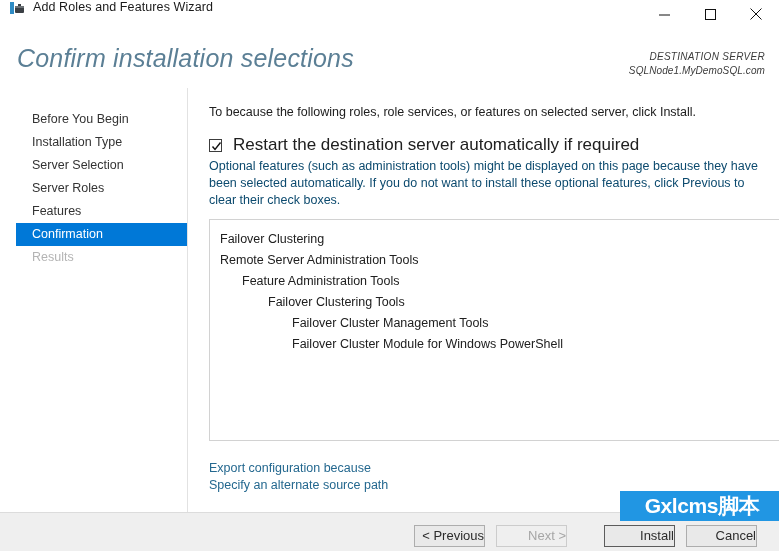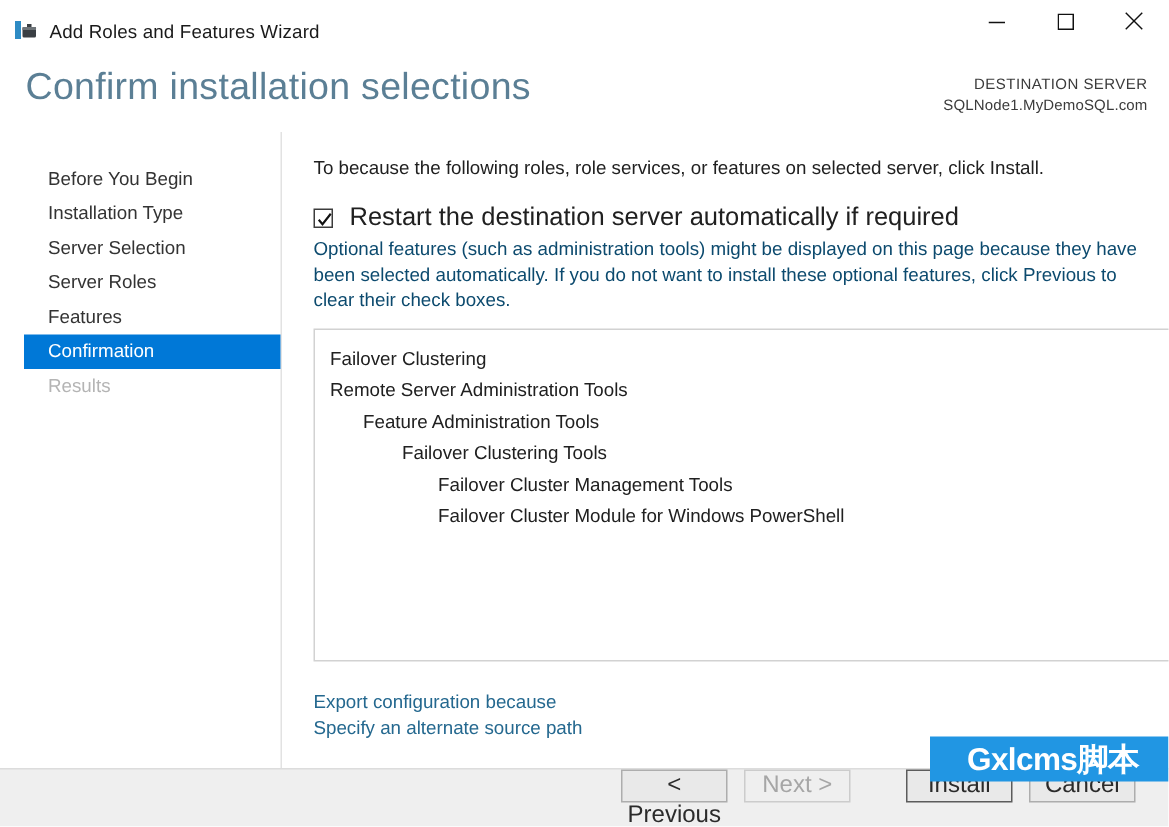--- a/index.html
+++ b/index.html
@@ -16,21 +16,21 @@
   }
 
   
   .titlebar {
     position: absolute;
     top: 0; left: 0;
     width: 779px;
     height: 28px;
     background: #ffffff;
     display: flex;
-    align-items: flex-end;
+    align-items: flex-start;
   }
   .titlebar-icon {
     width: 16px;
     height: 16px;
     margin-left: 9px;
     margin-right: 8px;
     position: relative;
     flex: 0 0 auto;
   }
   .titlebar-title {
@@ -58,20 +58,21 @@
   }
   .winbtn svg { display: block; }
 
   
   .header {
     position: absolute;
     top: 28px; left: 0;
     width: 779px;
     height: 60px;
     background: #ffffff;
+    font-style: italic;
   }
   .page-title {
     position: absolute;
     left: 17px;
     top: 16px;
     font-size: 25px;
     color: #5b7f95;
     font-weight: 400;
     letter-spacing: 0.2px;
     white-space: nowrap;
@@ -222,32 +223,32 @@
     left: 0;
     top: 512px;
     width: 779px;
     height: 39px;
     background: #efefef;
     border-top: 1px solid #dcdcdc;
     box-sizing: border-box;
   }
   .btn {
     position: absolute;
-    top: 0;
+    top: 12px;
     width: 71px;
     height: 22px;
-    font-size: 16px;
+    font-size: 13px;
     font-family: "Liberation Sans", sans-serif;
     background: #e9e9e9;
     border: 1px solid #adadad;
     box-sizing: border-box;
     color: #2b2b2b;
     padding: 0;
     line-height: 20px;
-    text-align: center;
+    text-align: right;
   }
   .btn.primary {
     border: 1px solid #5c5c5c;
     background: #e9e9e9;
   }
   .btn.disabled {
     color: #a6a6a6;
     border-color: #cccccc;
     background: #efefef;
   }

